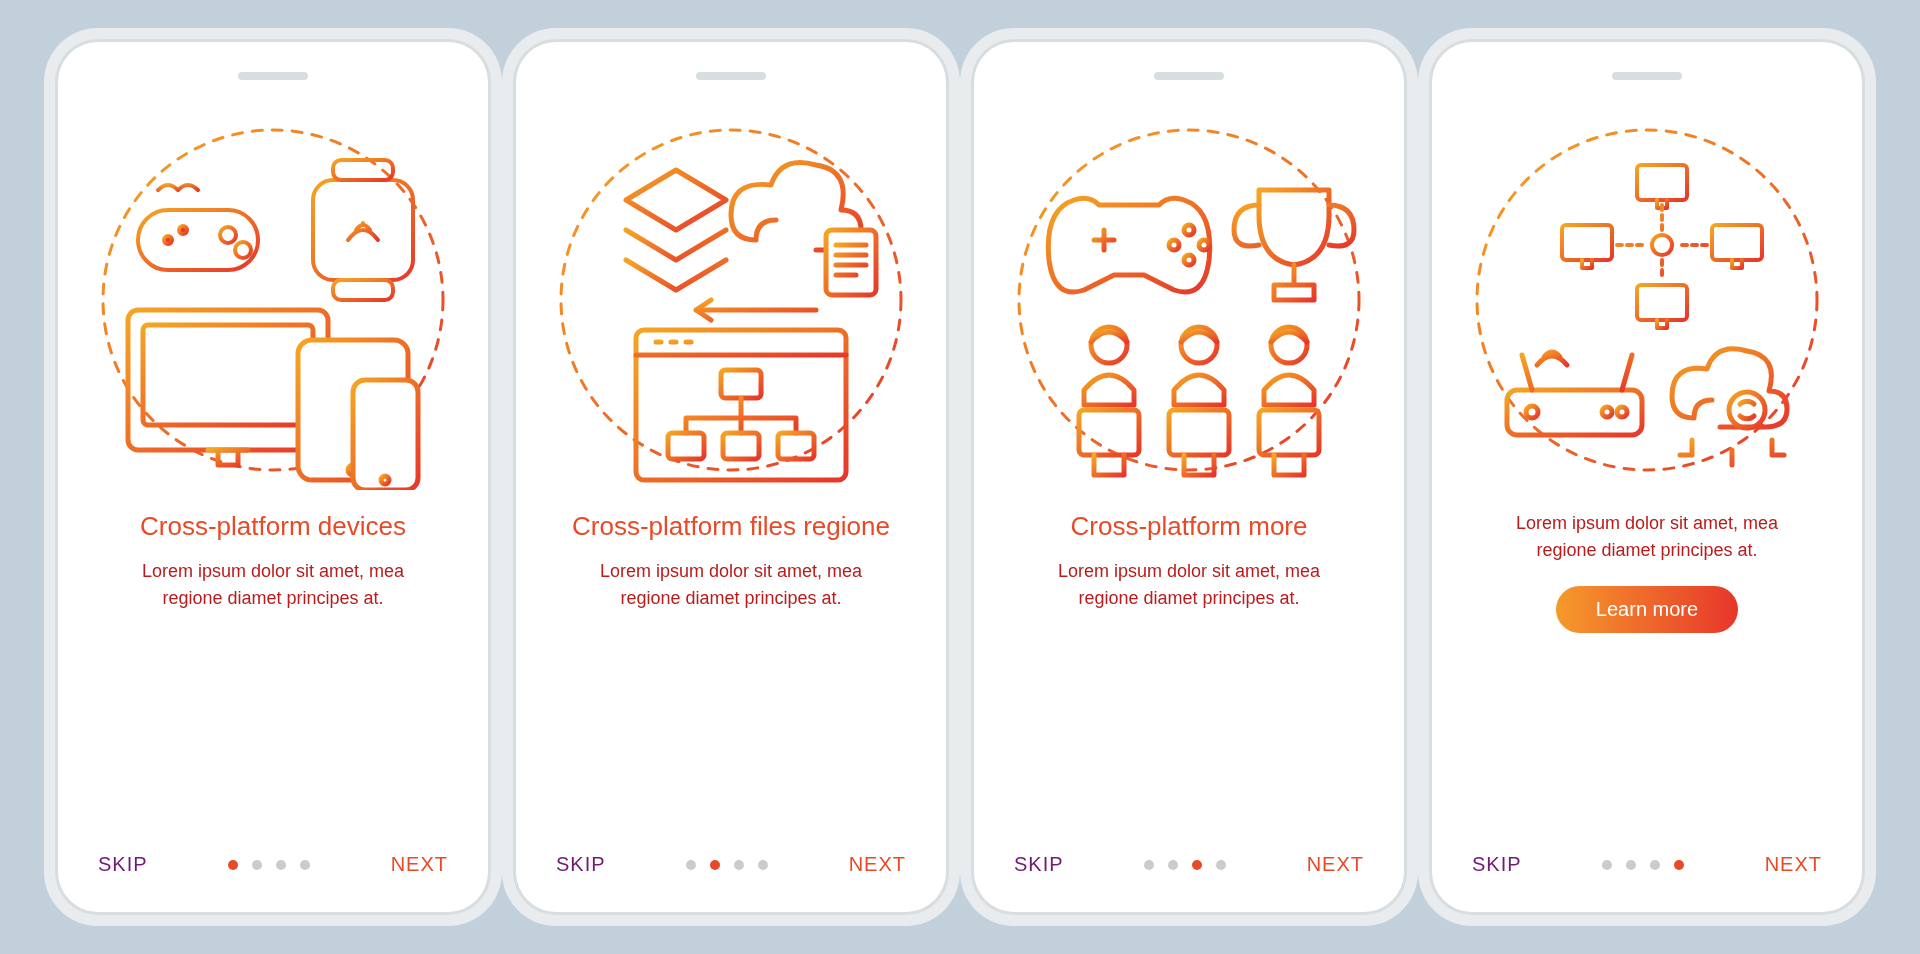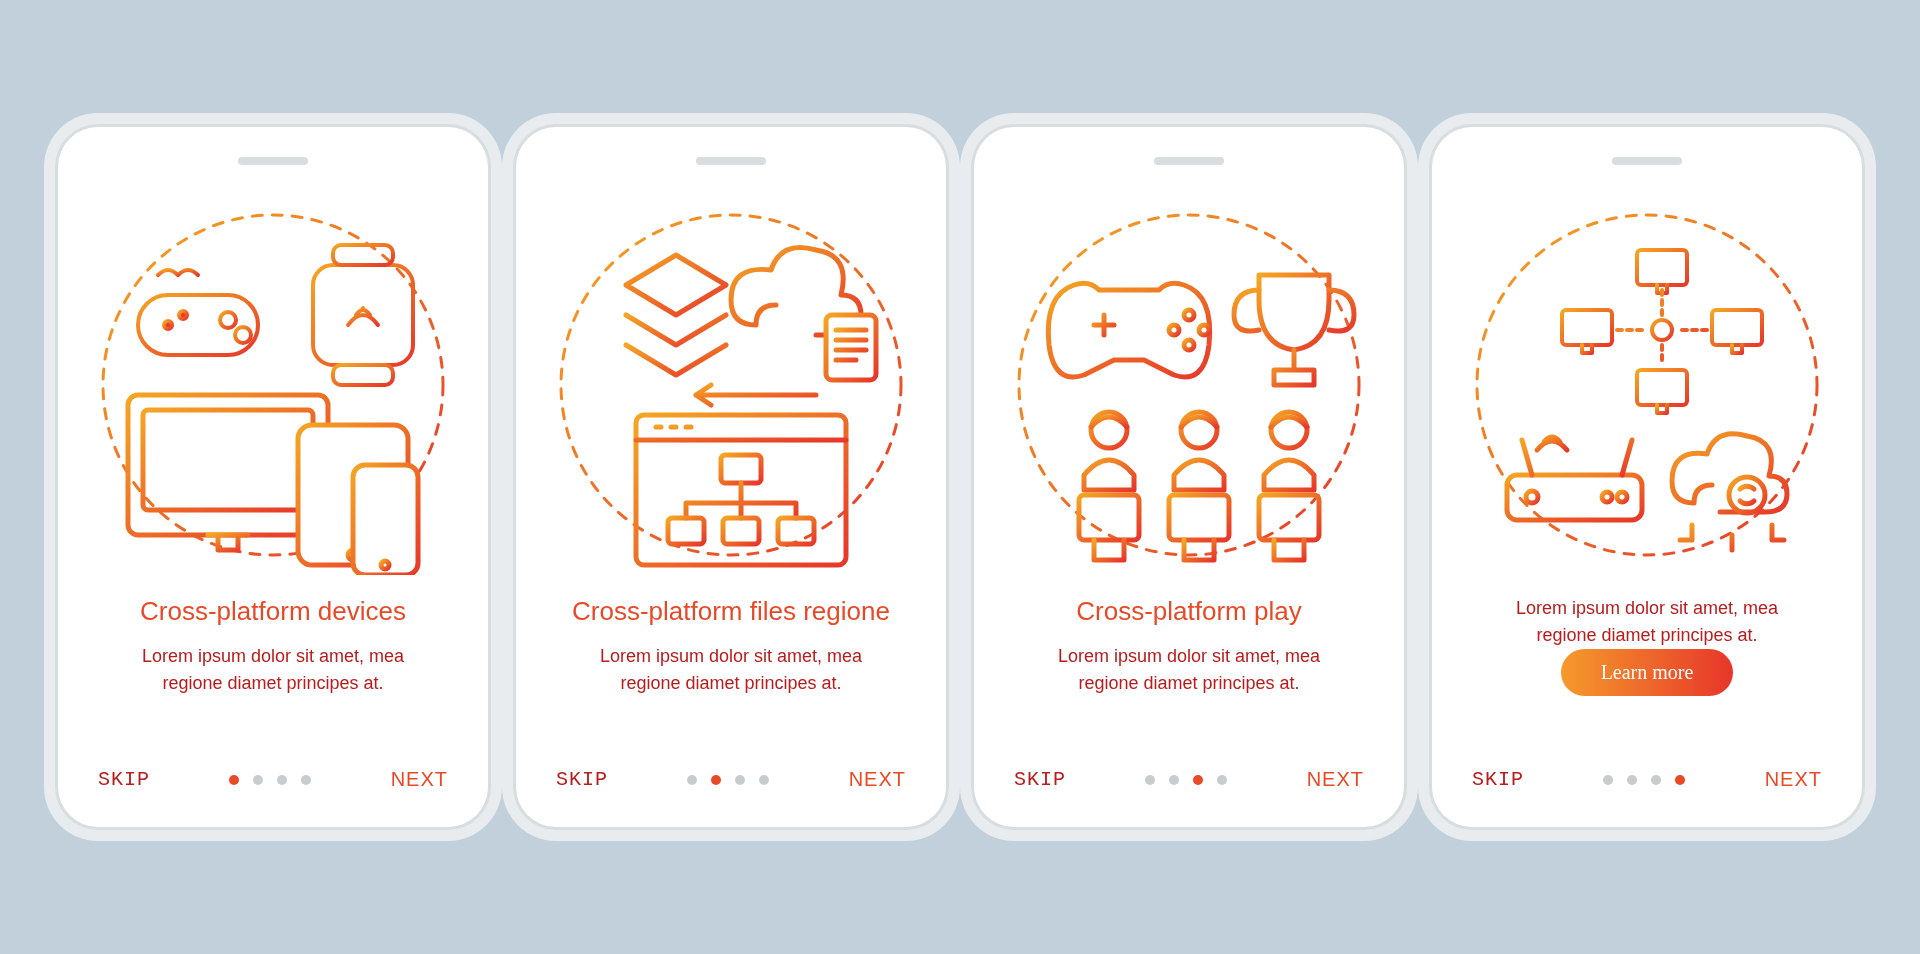--- a/index.html
+++ b/index.html
@@ -8,21 +8,21 @@
   width: 1920px;
   height: 954px;
   display: flex;
   align-items: center;
   justify-content: center;
   gap: 28px;
   font-family: -apple-system, BlinkMacSystemFont, "Segoe UI", Arial, sans-serif;
 }
 .phone {
   width: 430px;
-  height: 700px;
+  height: 870px;
   background: #fff;
   border-radius: 40px;
   box-shadow: 0 0 0 3px #d8dde0, 0 0 0 14px #e8ecee;
   padding: 30px 28px 20px;
   display: flex;
   flex-direction: column;
   align-items: center;
   position: relative;
 }
 .speaker {
@@ -51,39 +51,39 @@
   padding: 0 20px;
 }
 .desc {
   color: #b91c1c;
   font-size: 18px;
   line-height: 1.5;
   text-align: center;
   padding: 0 30px;
 }
 .learn-btn {
+  margin-top: 22px;
   background: linear-gradient(90deg, #f59a2c, #e7362a);
   color: #fff;
   border: none;
   border-radius: 24px;
   padding: 12px 40px;
   font-size: 20px;
   cursor: pointer;
-  font-family: Liberation Serif, serif;
 }
 .footer {
   position: absolute;
   bottom: 36px;
   left: 0; right: 0;
   display: flex;
   align-items: center;
   justify-content: space-between;
   padding: 0 40px;
 }
-.skip { color: #b91c1c; font-size: 20px; letter-spacing: 1px; cursor: pointer; font-family: Liberation Mono, monospace; }
+.skip { color: #701a75; font-size: 20px; letter-spacing: 1px; cursor: pointer; }
 .next { color: #e84a27; font-size: 20px; letter-spacing: 1px; cursor: pointer; text-align: center; }
 .dots { display: flex; gap: 14px; }
 .dot { width: 10px; height: 10px; border-radius: 50%; background: #c9ccce; }
 .dot.active { background: #e84a27; }
 </style>
 </head>
 <body>
 
 <div class="phone">
   <div class="speaker"></div>
@@ -226,21 +226,21 @@
         <g transform="translate(250,220)">
           <circle cx="35" cy="15" r="18"></circle>
             <path d="M17 12 q18 -20 36 0"></path>
           <path d="M10 60 q25 -30 50 0 v15 h-50 z"></path>
           <rect x="5" y="80" width="60" height="45" rx="5"></rect>
           <path d="M20 125 v20 h30 v-20"></path>
         </g>
       </g>
     </svg>
   </div>
-  <h2 class="title">Cross-platform play</h2>
+  <h2 class="title">Cross-platform more</h2>
   <p class="desc">Lorem ipsum dolor sit amet, mea regione diamet principes at.</p>
   <div class="footer">
     <span class="skip">SKIP</span>
     <div class="dots">
       <span class="dot"></span>
       <span class="dot"></span>
       <span class="dot active"></span>
       <span class="dot"></span>
     </div>
     <span class="next">NEXT</span>

